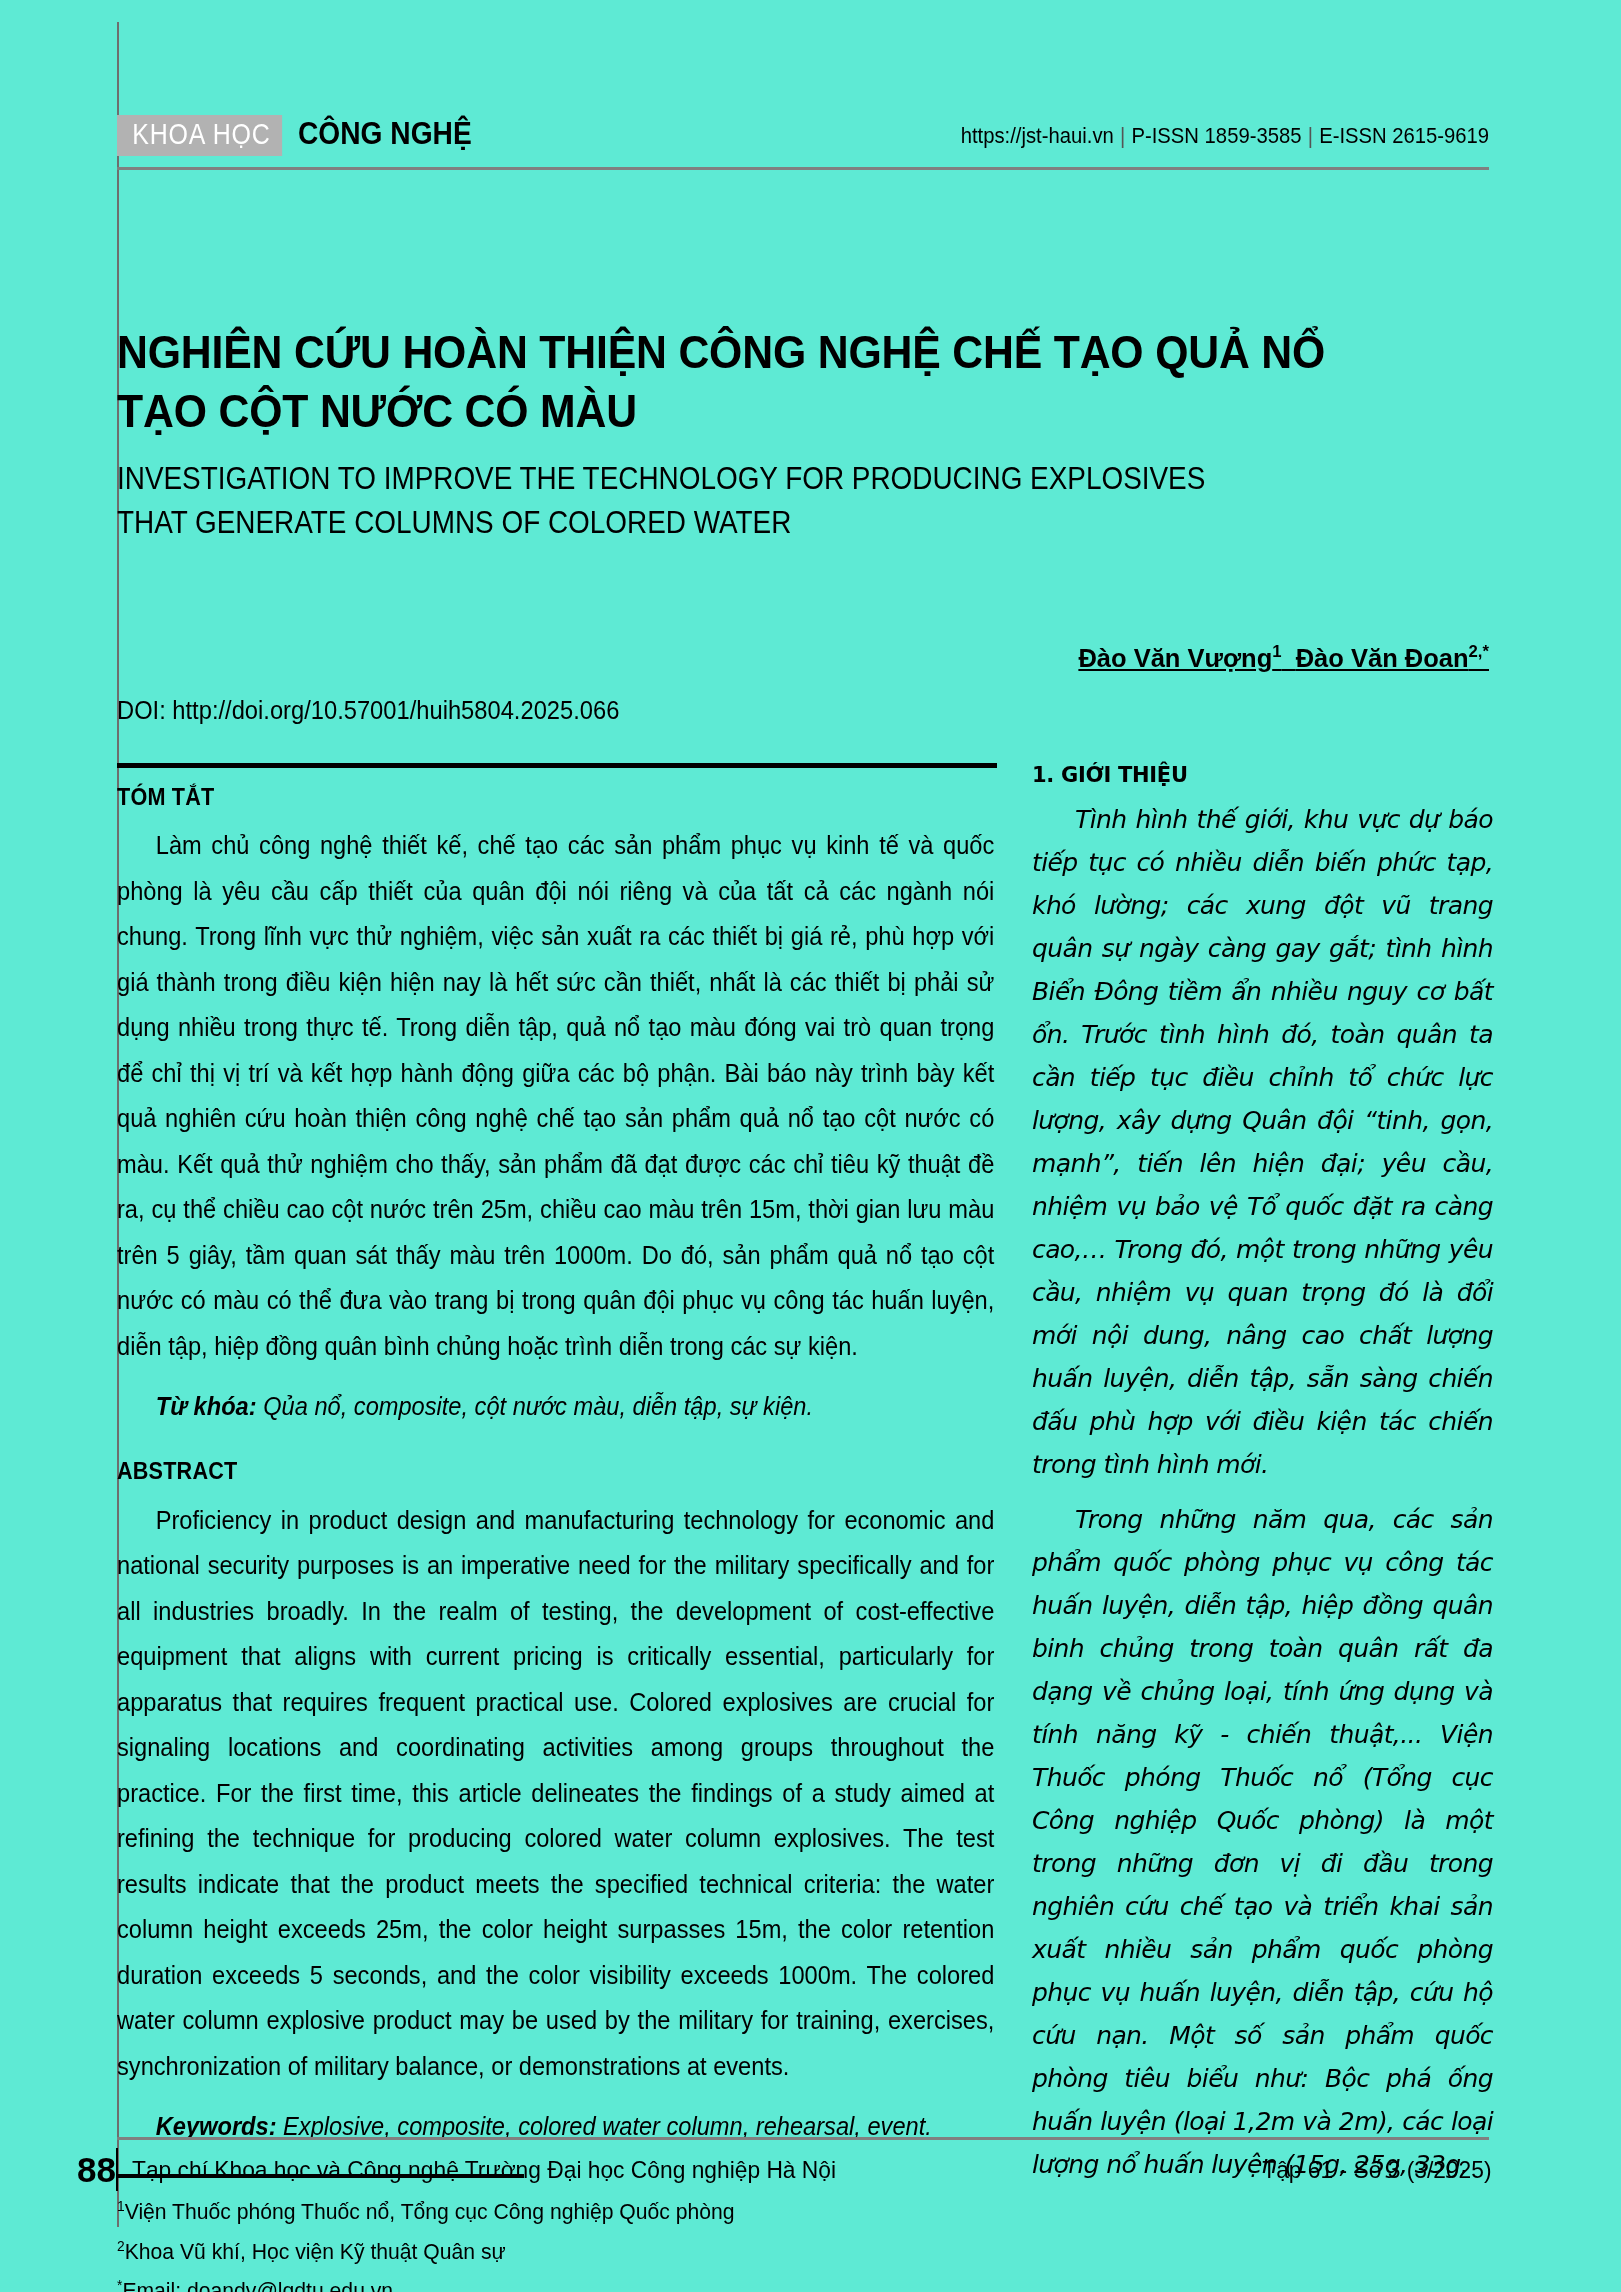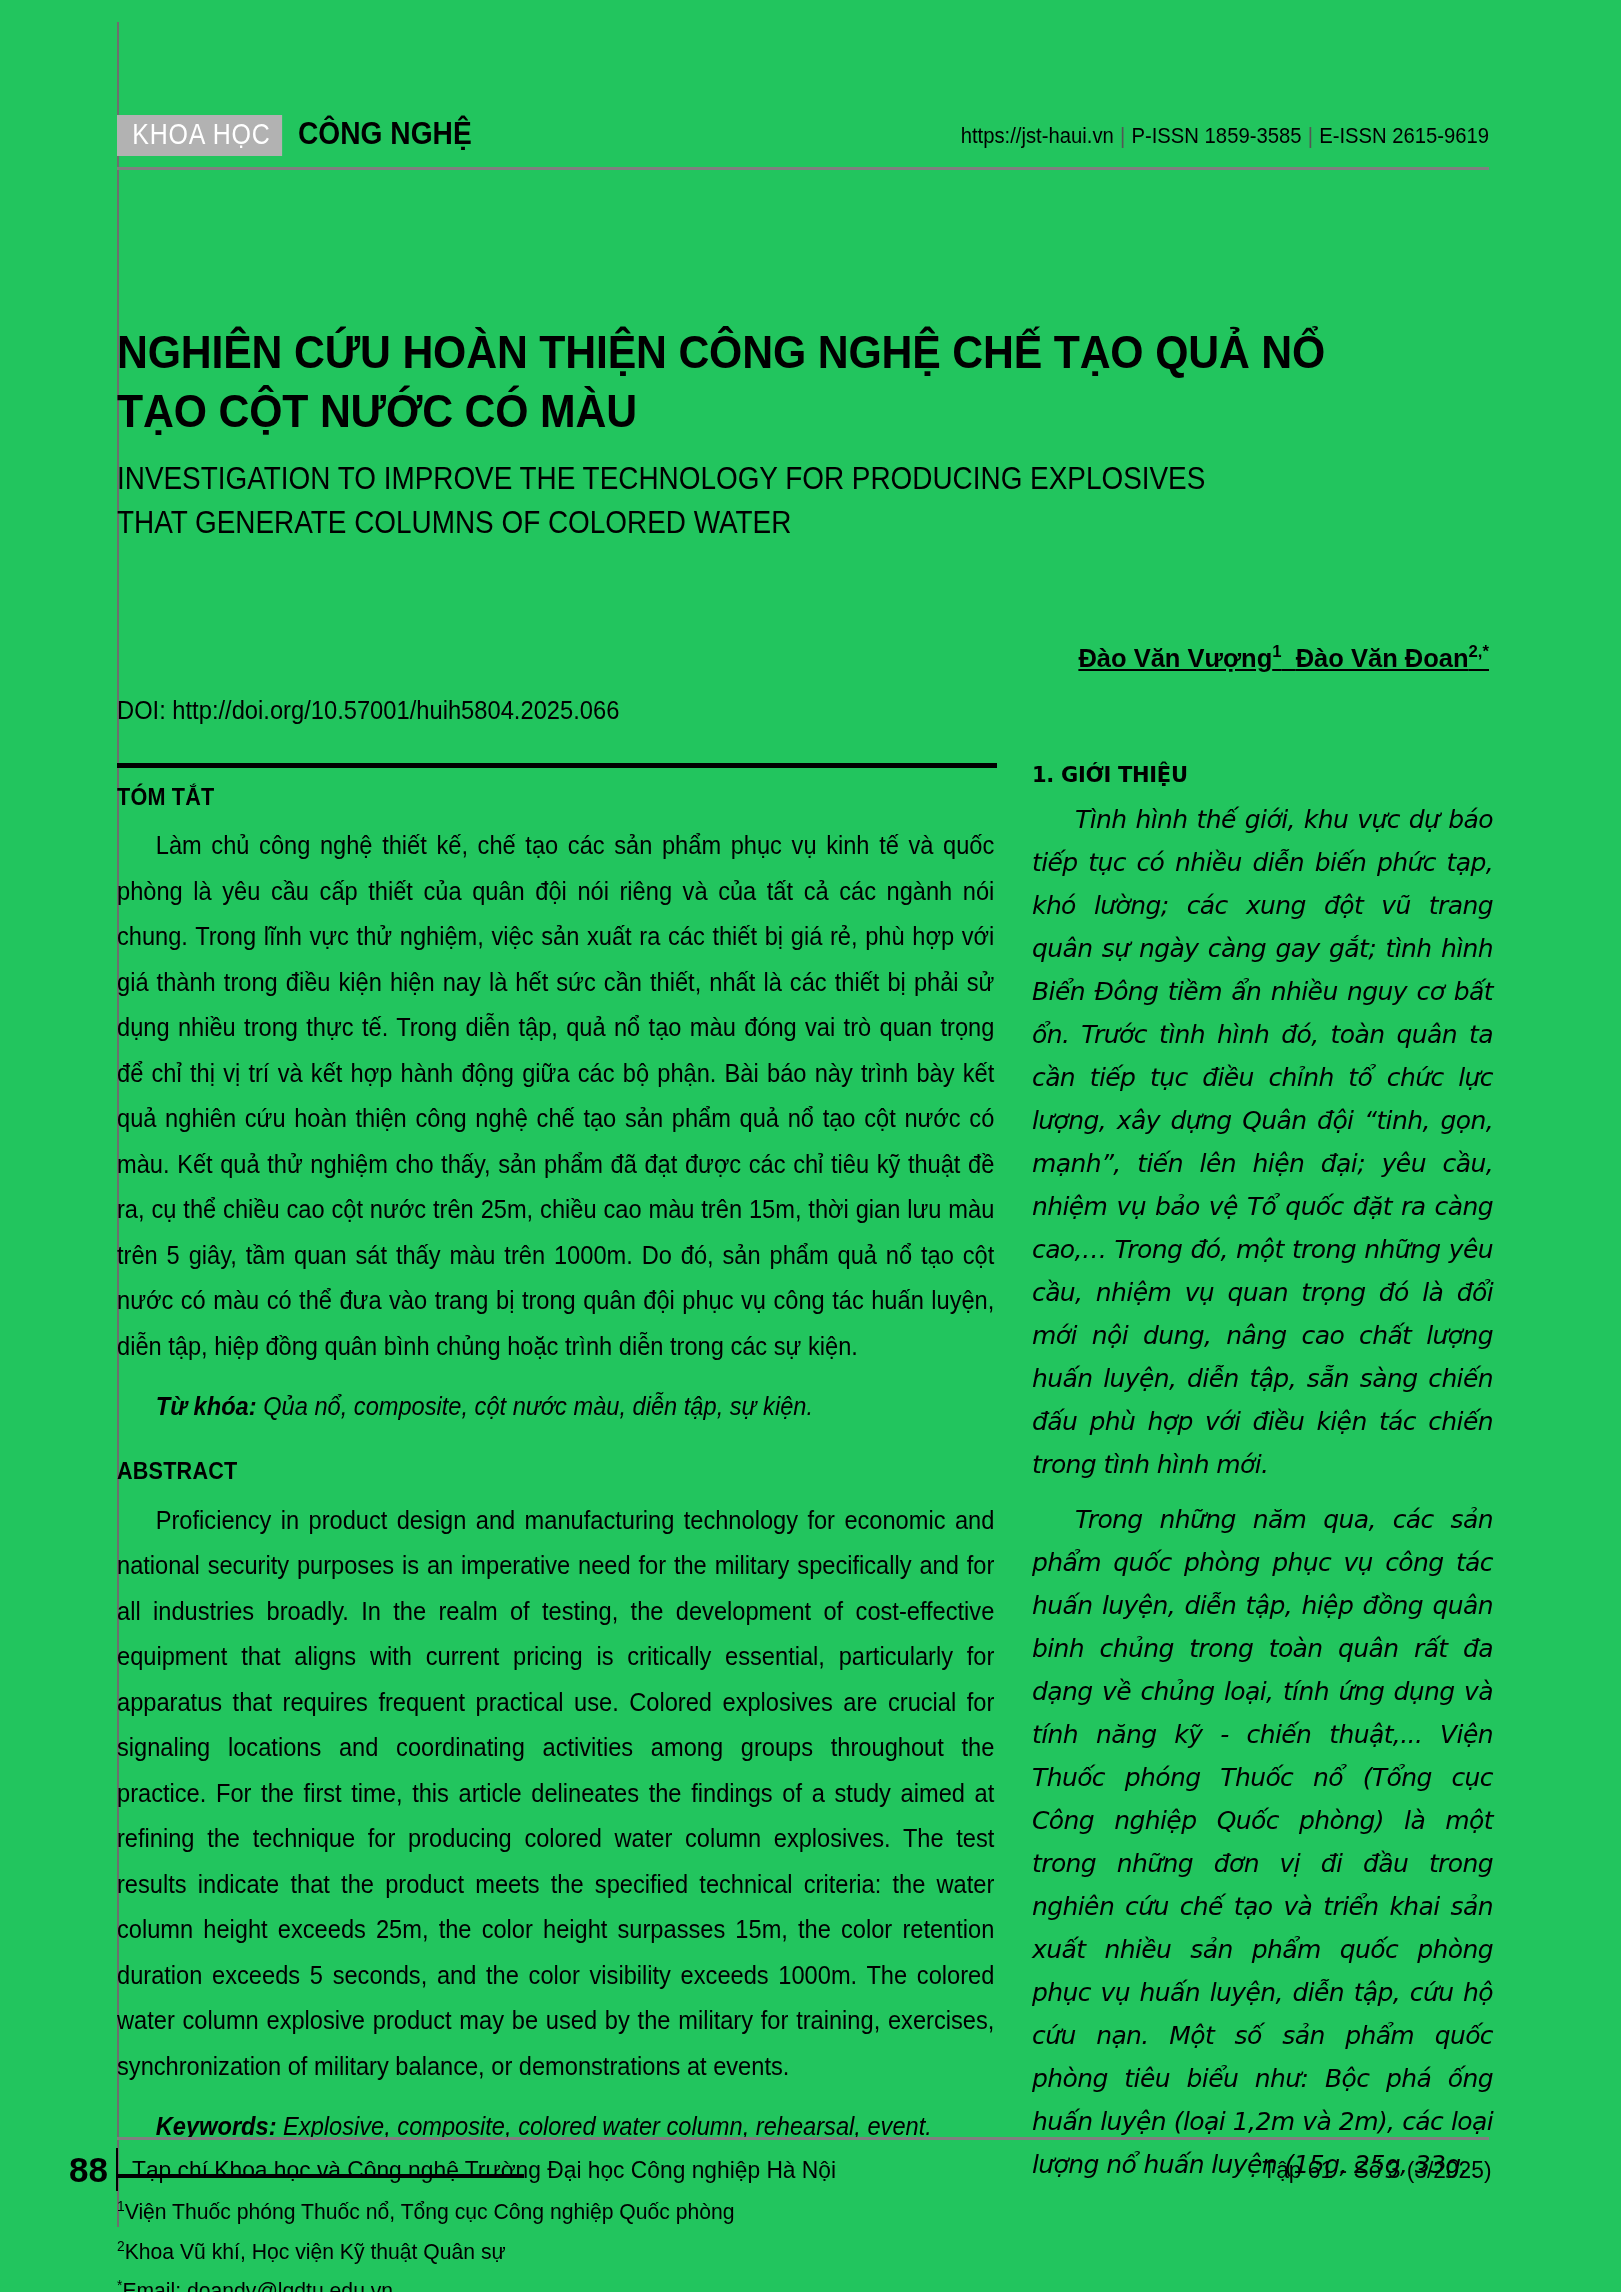--- a/index.html
+++ b/index.html
@@ -6,21 +6,21 @@
   html, body {
     width: 1621px;
     height: 2293px;
     background: #ffffff;
     font-family: "Liberation Sans", sans-serif;
   }
   .page {
     position: relative;
     width: 1621px;
     height: 2293px;
-    background: #22c55e;
+    background: #5eead4;
     overflow: hidden;
   }
 
   
   .left-rule {
     position: absolute;
     left: 117px;
     top: 21.6px;
     width: 2px;
     height: 2205px;
@@ -240,21 +240,21 @@
   }
   .footer {
     position: absolute;
     left: 61px;
     top: 2148px;
     width: 1431px;
     height: 59px;
   }
   .page-num {
     position: absolute;
-    left: 8px;
+    left: 16px;
     top: 2px;
     font-size: 35px;
     font-weight: bold;
     color: #000;
   }
   .footer-div {
     position: absolute;
     left: 55px;
     top: 0px;
     width: 2px;

